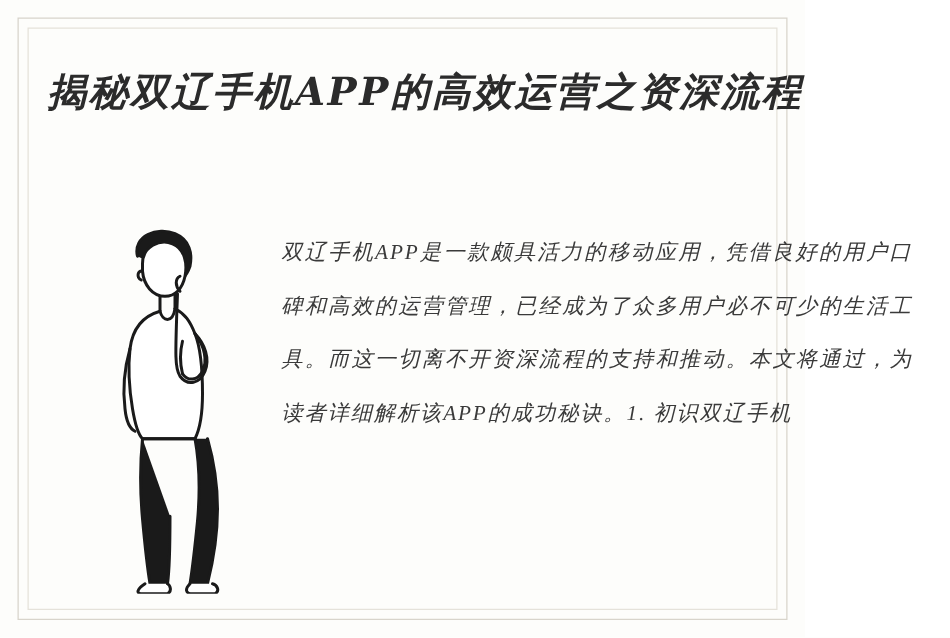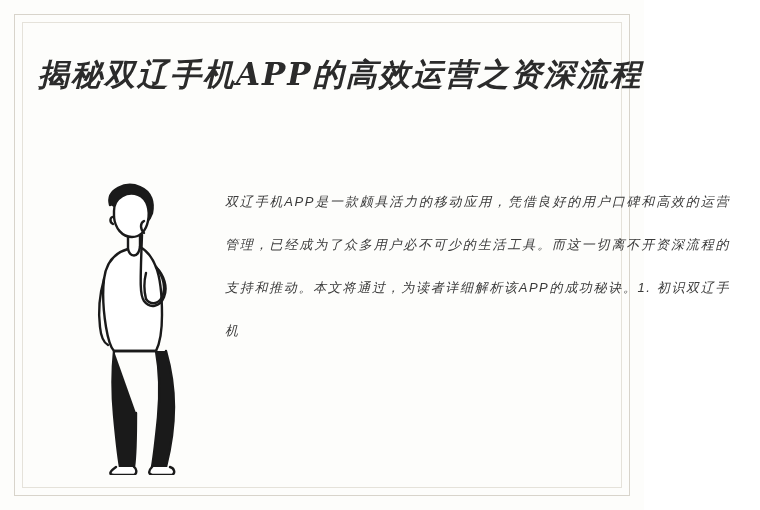--- a/index.html
+++ b/index.html
@@ -59,22 +59,22 @@
     left: 70px;
     top: 175px;
     width: 130px;
     height: 300px;
   }
   .body-text {
     position: absolute;
     left: 225px;
     top: 180px;
     width: 505px;
-    font-family: Liberation Sans, sans-serif;
-    font-size: 13px;
+    font-family: Liberation Serif, serif;
+    font-size: 17px;
     font-style: italic;
     color: #3a3a3a;
     line-height: 43px;
     letter-spacing: 1.5px;
     text-align: justify;
     overflow: hidden;
     max-height: 300px;
   }
 </style>
 </head>

